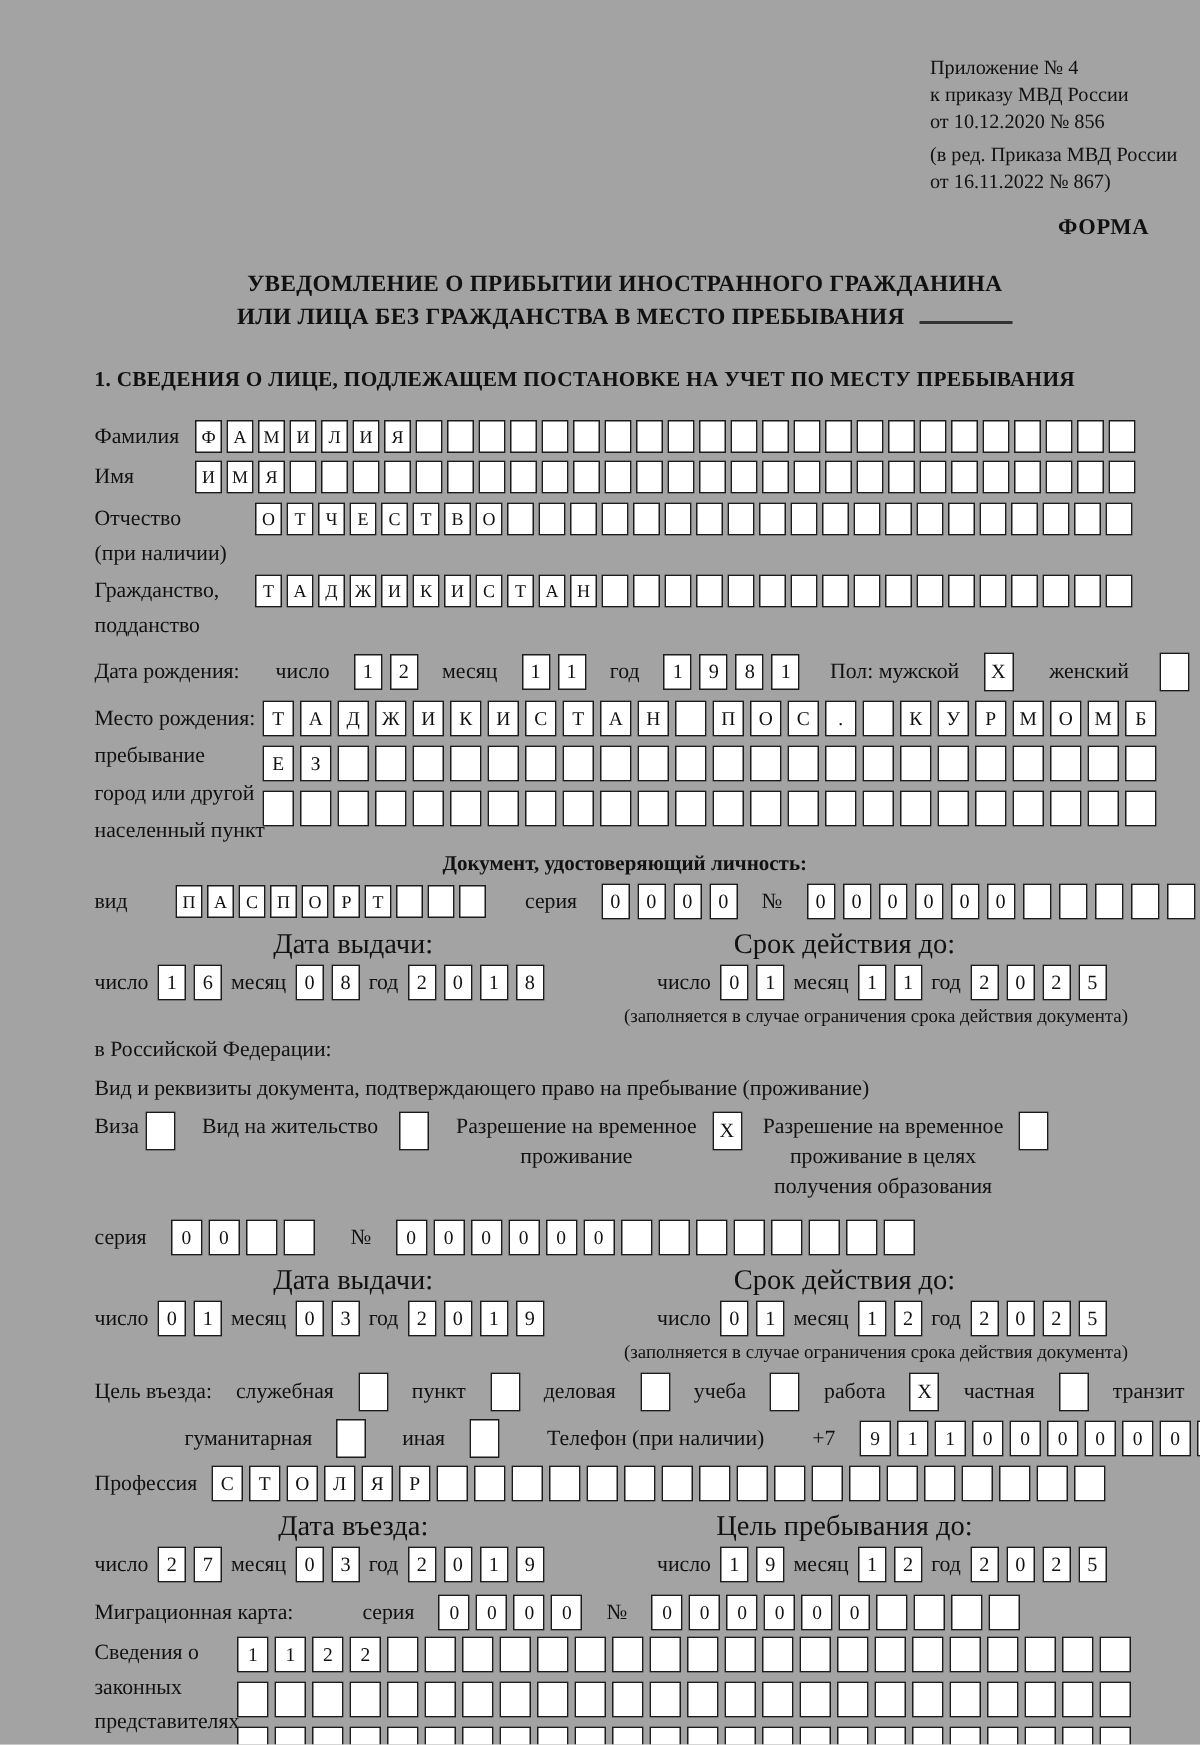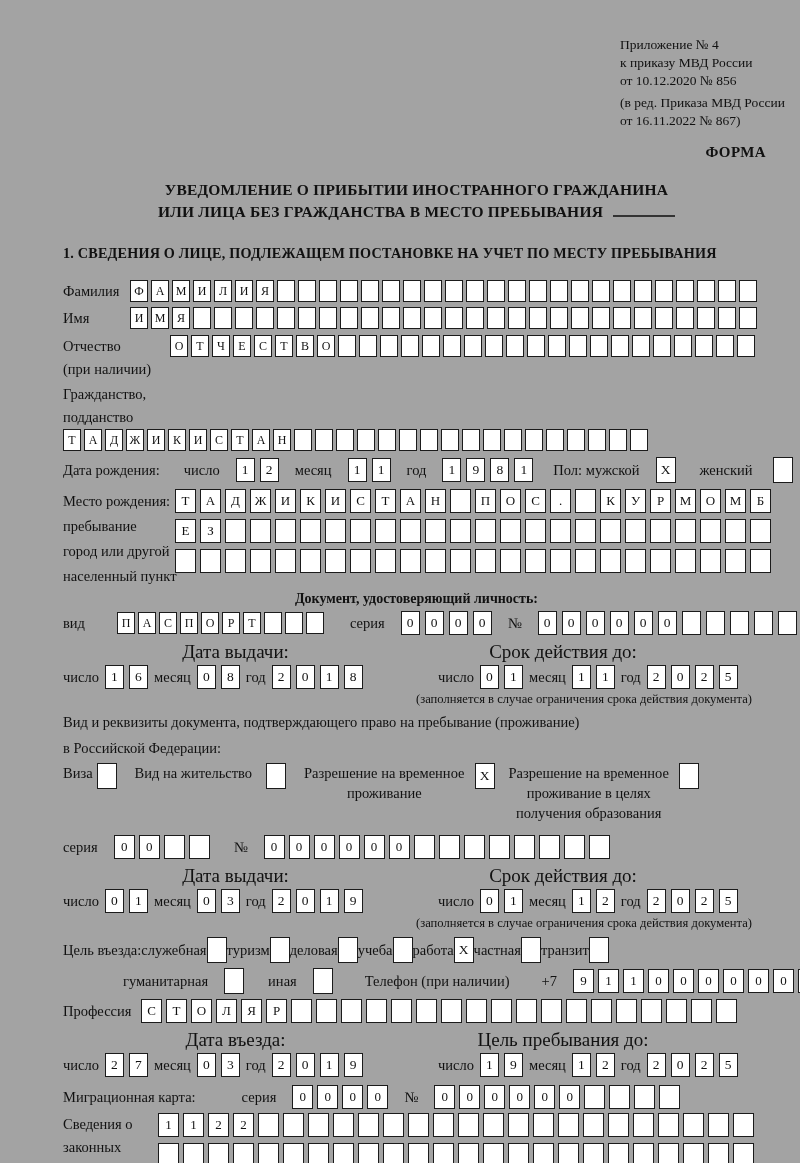--- a/index.html
+++ b/index.html
@@ -28,24 +28,24 @@
   .strip .cell{box-sizing:border-box;border:1.3px solid #1b1b1b;background:#fff;
     display:flex;align-items:center;justify-content:center;font-family:inherit;}
   .sz-s .cell{width:18px;height:22px;font-size:12px;}
   .sz-m{gap:4px;} .sz-m .cell{width:21px;height:24px;font-size:13px;}
   .sz-d{gap:5px;} .sz-d .cell{width:19px;height:24px;font-size:13.5px;}
   .cb .cell{width:20px;height:26px;font-size:13.5px;}
 
   .w67{width:67px;flex-shrink:0;} .w107{width:107px;} .w112{width:112px;} .w95{width:95px;} .w78{width:78px;flex-shrink:0;}
   .ml4{margin-left:4px;} .ml8{margin-left:8px;} .ml10{margin-left:10px;} .ml14{margin-left:14px;}
   .ml16{margin-left:16px;} .ml18{margin-left:18px;} .ml30{margin-left:30px;}
-  .mt2{margin-top:2px;flex-direction:column;} .mt4{margin-top:4px;} .mt5{margin-top:5px;} .mt6{margin-top:6px;}
+  .mt2{margin-top:2px;} .mt4{margin-top:4px;} .mt5{margin-top:5px;} .mt6{margin-top:6px;}
   .mt8{margin-top:8px;} .mt12{margin-top:12px;} .mt18{margin-top:18px;}
   .mb6{margin-bottom:6px;}
-  .g8{gap:0;} .g6{gap:16px;}
+  .g8{gap:16px;} .g6{gap:16px;}
 
   .center-b{font-weight:bold;text-align:center;font-size:14px;margin-top:2px;}
   .dhead{display:flex;font-size:19px;margin-top:6px;}
   .dhead .lt{width:345px;text-align:center;}
   .dhead .rt{width:310px;text-align:center;}
   .drow{display:flex;align-items:center;margin-top:2px;}
   .dgrp{display:flex;align-items:center;gap:6px;}
   .dgrp.l{width:345px;flex-shrink:0;}
   .dgrp.r{margin-left:30px;}
   .note{font-size:12.6px;text-align:right;padding-right:18px;margin-top:3px;}
@@ -422,22 +422,22 @@
       <div class="strip sz-d">
           <div class="cell">2</div>
           <div class="cell">0</div>
           <div class="cell">2</div>
           <div class="cell">5</div>
         </div>
     </div>
   </div>
   <div class="note">(заполняется в случае ограничения срока действия документа)</div>
 
+  <div class="para">в Российской Федерации:</div>
   <div class="para mt6">Вид и реквизиты документа, подтверждающего право на пребывание (проживание)</div>
-  <div class="para">в Российской Федерации:</div>
 
   <div class="row top mt4">
     <span class="lbl">Виза</span>
     <div class="strip cb ml4">
         <div class="cell"></div>
       </div>
     <span class="lbl ml18">Вид на жительство</span>
     <div class="strip cb ml14">
         <div class="cell"></div>
       </div>
@@ -530,21 +530,21 @@
     </div>
   </div>
   <div class="note">(заполняется в случае ограничения срока действия документа)</div>
 
   <div class="row g8 mt6">
     <span class="lbl">Цель въезда:</span>
     <span class="lbl">служебная</span>
     <div class="strip cb">
         <div class="cell"></div>
       </div>
-    <span class="lbl">туризм</span>
+    <span class="lbl">пункт</span>
     <div class="strip cb">
         <div class="cell"></div>
       </div>
     <span class="lbl">деловая</span>
     <div class="strip cb">
         <div class="cell"></div>
       </div>
     <span class="lbl">учеба</span>
     <div class="strip cb">
         <div class="cell"></div>

